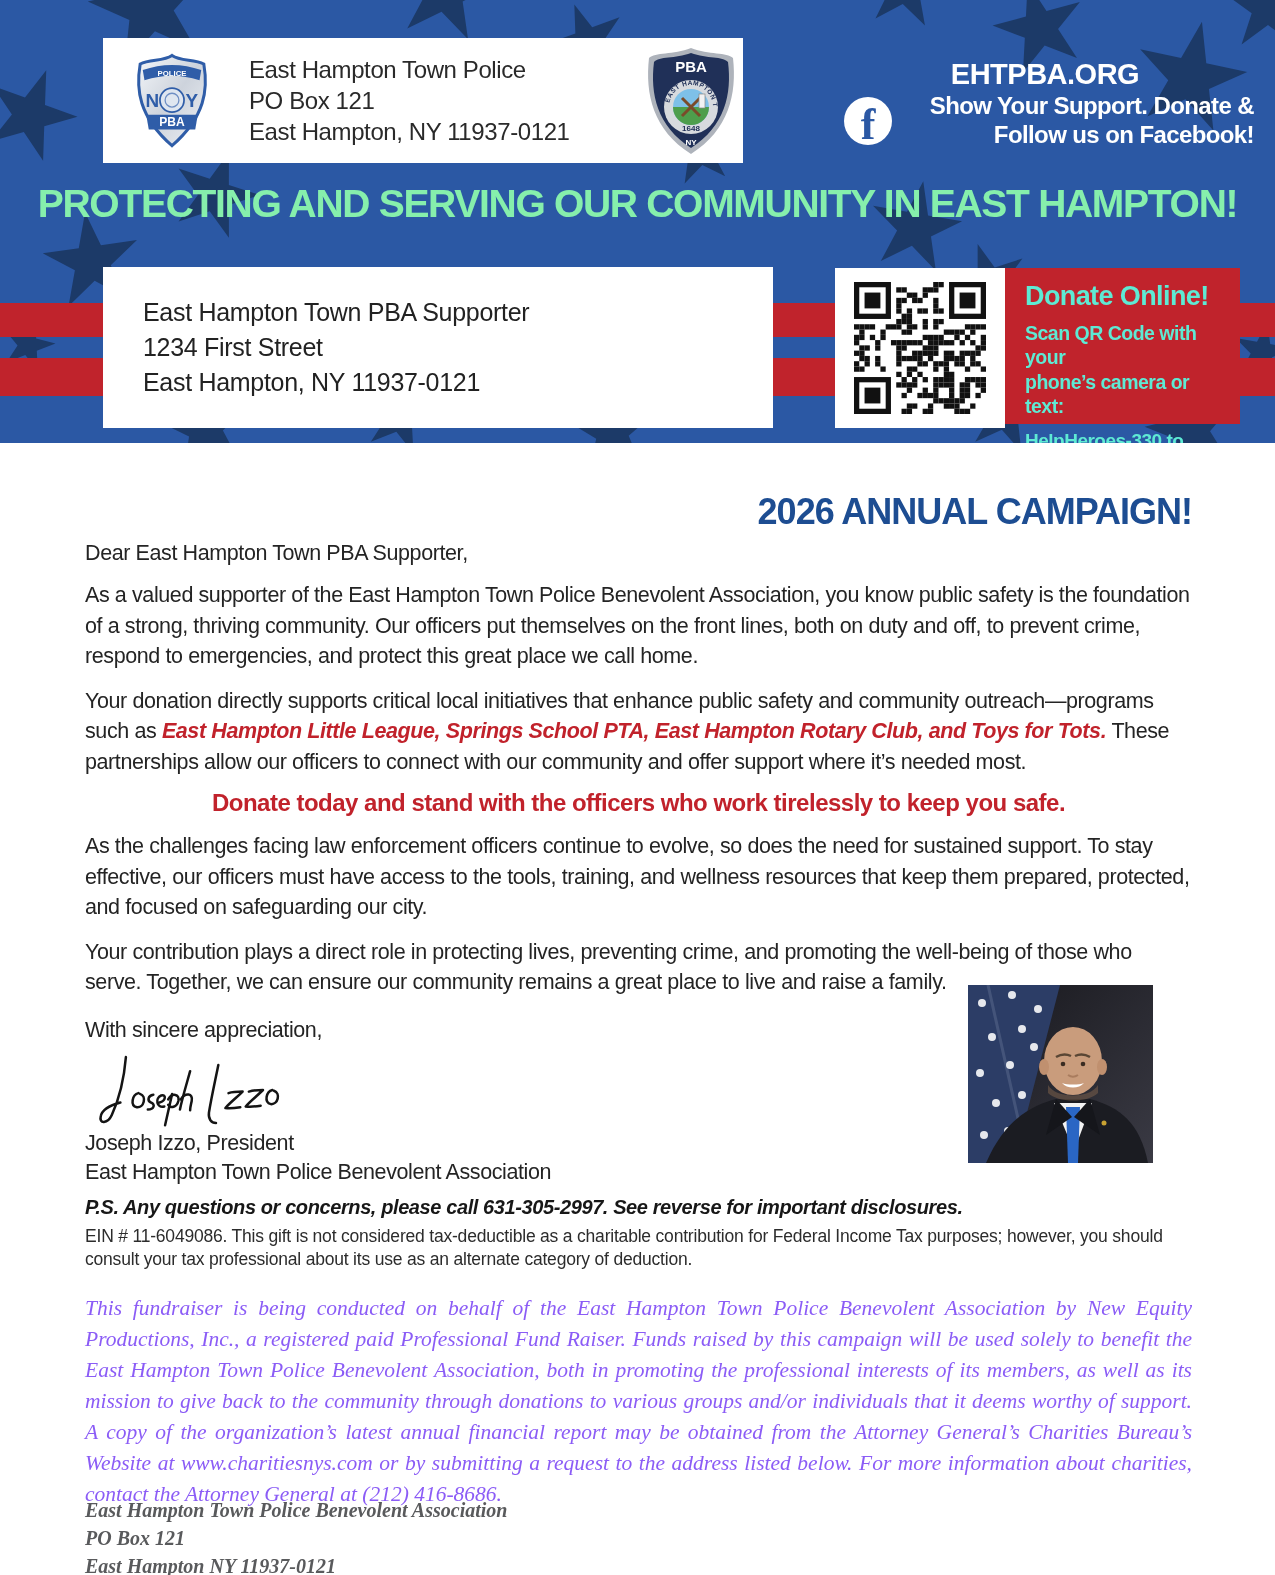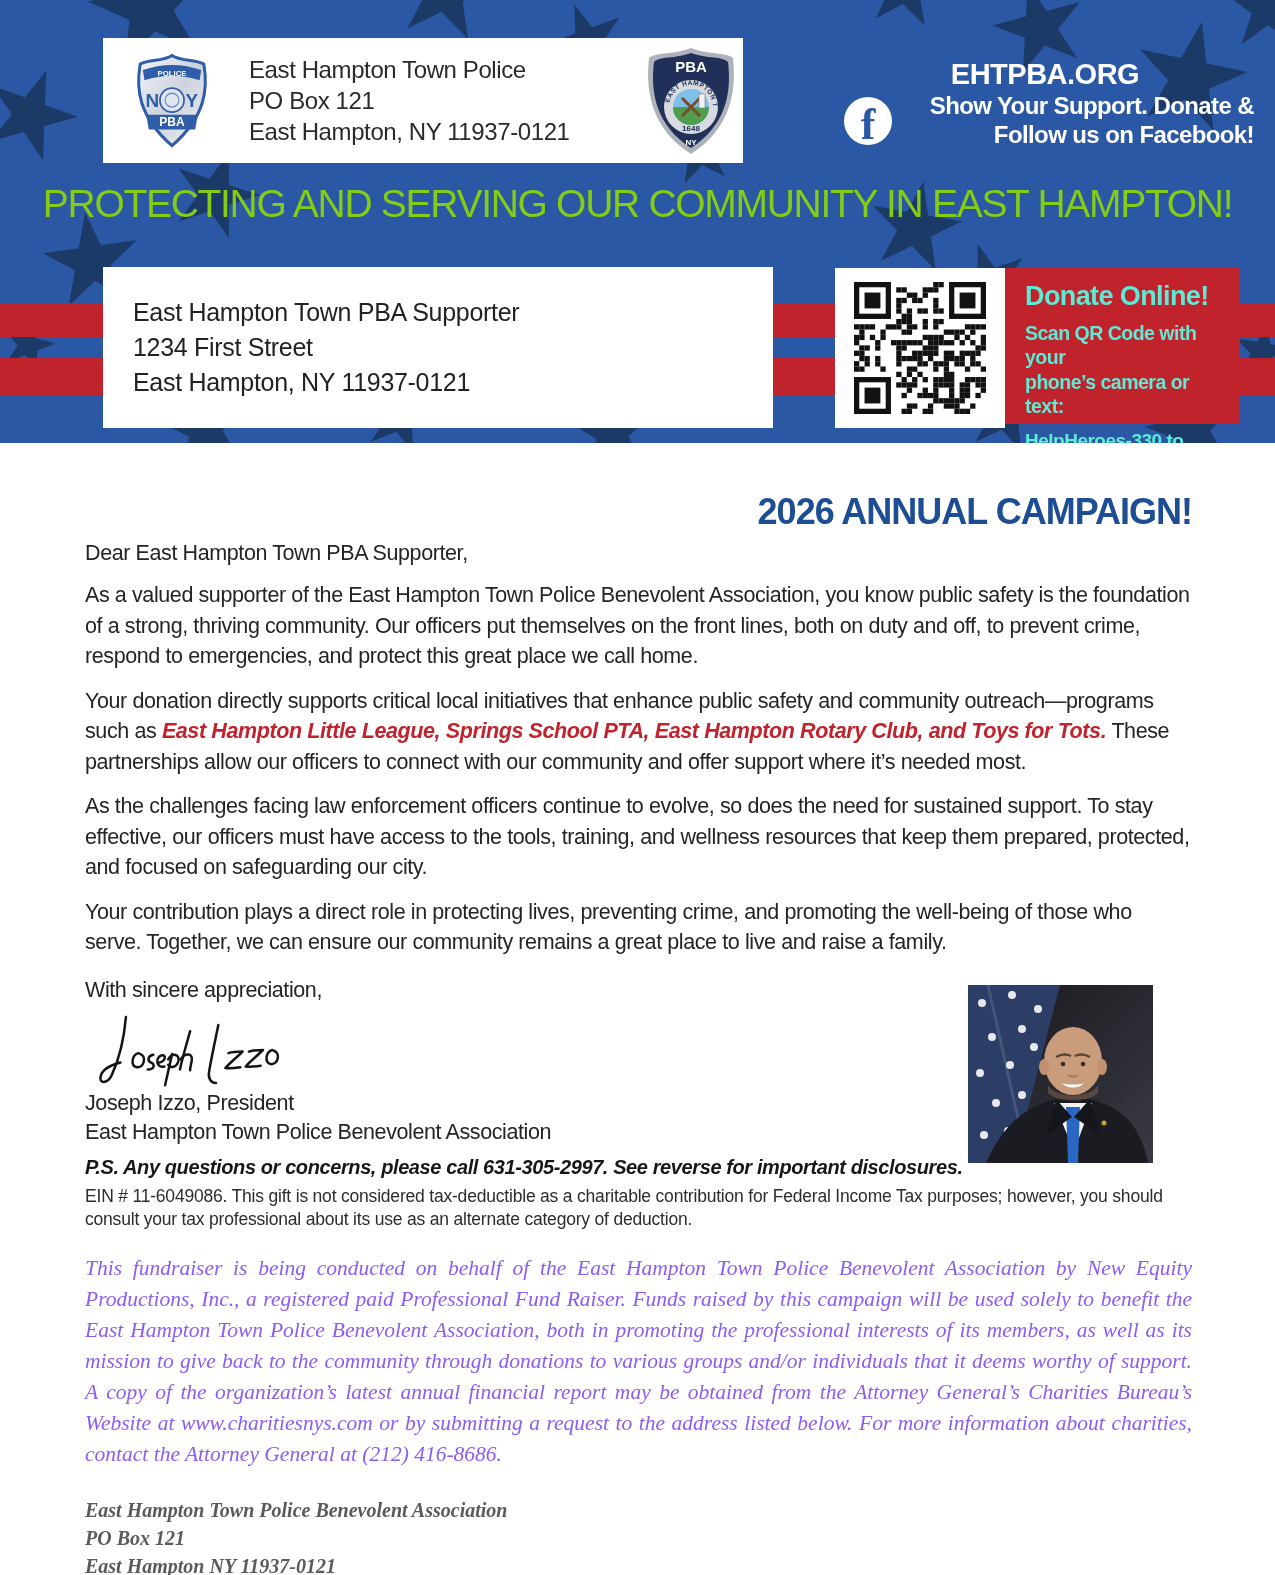--- a/index.html
+++ b/index.html
@@ -19,25 +19,25 @@
   .patch{margin-left:auto;}
 
   .website{position:absolute;left:880px;top:58px;width:330px;text-align:center;color:#fff;
            font-weight:bold;font-size:29px;letter-spacing:-0.5px;}
   .fb-row{position:absolute;left:844px;top:92px;width:410px;display:flex;align-items:center;}
   .fb-circle{width:48px;height:48px;border-radius:50%;background:#fff;color:#2b58a4;flex:0 0 auto;
              display:flex;align-items:flex-end;justify-content:center;overflow:hidden;
              font-family:"Liberation Serif",serif;font-weight:bold;font-size:44px;line-height:40px;}
   .fb-text{flex:1;text-align:right;color:#fff;font-weight:bold;font-size:24px;line-height:1.2;letter-spacing:-0.6px;}
 
-  .banner{position:absolute;left:0;right:0;top:182px;text-align:center;color:#84cc16;font-weight:normal;
+  .banner{position:absolute;left:0;right:0;top:182px;text-align:center;color:#86efac;font-weight:bold;
           font-size:39px;letter-spacing:-1.3px;white-space:nowrap;}
 
   .addr-box{position:absolute;left:103px;top:267px;width:670px;height:161px;background:#fff;
-            display:flex;flex-direction:column;justify-content:center;box-sizing:border-box;padding-left:30px;}
+            display:flex;flex-direction:column;justify-content:center;box-sizing:border-box;padding-left:40px;}
   .addr-text{font-size:25px;line-height:35px;color:#222;letter-spacing:-0.3px;}
 
   .qr-box{position:absolute;left:835px;top:268px;width:170px;height:160px;background:#fff;
           display:flex;align-items:center;justify-content:center;}
   .donate-box{position:absolute;left:1005px;top:268px;width:235px;height:156px;background:#c0232c;
               color:#5eead4;box-sizing:border-box;padding:13px 8px 0 20px;}
   .donate-title{font-size:27px;font-weight:bold;letter-spacing:-0.6px;}
   .donate-sub{font-size:19.5px;font-weight:bold;line-height:1.25;margin-top:9px;letter-spacing:-0.5px;}
   .donate-keyword{font-size:19px;font-weight:bold;margin-top:11px;letter-spacing:-0.5px;}
 
@@ -391,20 +391,21 @@
   </div>
 
   <div class="letter">
     <div class="campaign">2026 ANNUAL CAMPAIGN!</div>
     <div class="salutation">Dear East Hampton Town PBA Supporter,</div>
 
     <div class="para">As a valued supporter of the East Hampton Town Police Benevolent Association, you know public safety is the foundation of a strong, thriving community. Our officers put themselves on the front lines, both on duty and off, to prevent crime, respond to emergencies, and protect this great place we call home.</div>
 
     <div class="para"><span>Your donation directly supports critical local initiatives that enhance public safety and community outreach—programs such as </span><span class="red-bold">East Hampton Little League, Springs School PTA, East Hampton Rotary Club, and Toys for Tots.</span><span> These partnerships allow our officers to connect with our community and offer support where it’s needed most.</span></div>
 
+    <div class="callout">Donate today and stand with the officers who work tirelessly to keep you safe.</div>
 
     <div class="para">As the challenges facing law enforcement officers continue to evolve, so does the need for sustained support. To stay effective, our officers must have access to the tools, training, and wellness resources that keep them prepared, protected, and focused on safeguarding our city.</div>
     <div class="para">Your contribution plays a direct role in protecting lives, preventing crime, and promoting the well-being of those who serve. Together, we can ensure our community remains a great place to live and raise a family.</div>
 
     <div class="closing">With sincere appreciation,</div>
 
     <svg class="signature" width="235" height="90" viewBox="0 0 300 104" fill="none" stroke="#141414" stroke-width="3.2" stroke-linecap="round" stroke-linejoin="round">
       <path d="M42,10 C40,34 34,62 24,84 C19,95 7,96 10,85 C12,76 24,71 35,68"></path>
       <path d="M58,56 C50,58 47,72 56,74 C65,75 69,60 60,57"></path>
       <path d="M77,58 C70,59 69,66 74,68 C80,70 78,77 70,77"></path>

